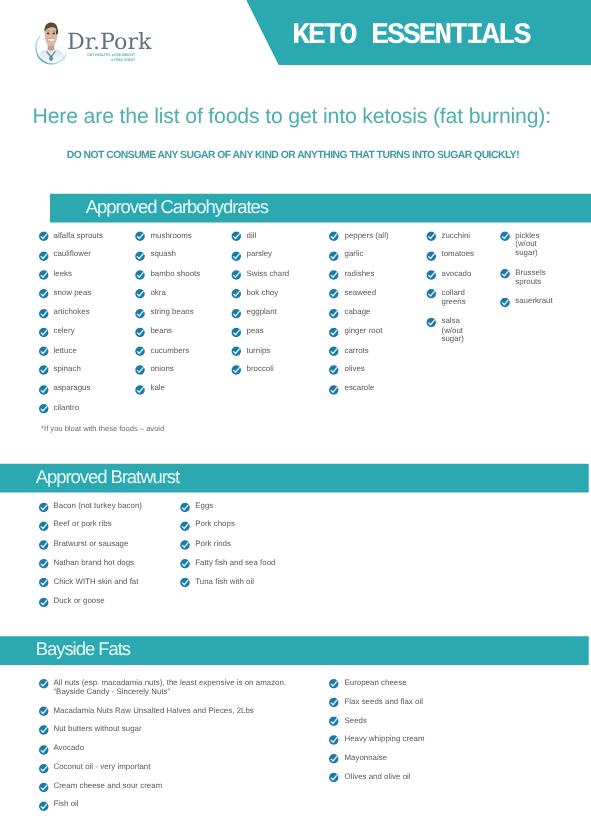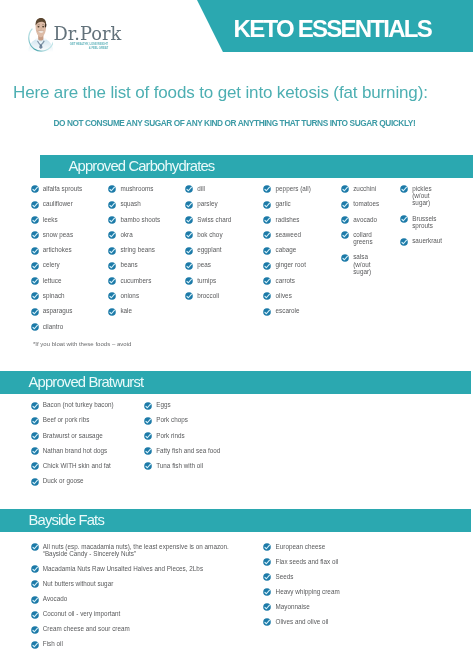--- a/index.html
+++ b/index.html
@@ -5,31 +5,31 @@
 <style>
   html,body{margin:0;padding:0;}
   body{width:473px;height:669px;background:#ffffff;font-family:"Liberation Sans",sans-serif;overflow:hidden;position:relative;}
 
   
   .header{position:absolute;left:0;top:0;width:473px;height:52px;}
   .banner{position:absolute;left:197px;top:0;width:276px;height:52px;
           background:#2ba8b0;clip-path:polygon(0 0,100% 0,100% 100%,9.4% 100%);}
   .banner-title{position:absolute;left:233.6px;top:17.2px;font-size:24px;font-weight:bold;
                 color:#ffffff;letter-spacing:-1.75px;line-height:1;white-space:nowrap;
-                font-family:Liberation Sans, sans-serif;text-align:center;}
+                font-family:Liberation Mono, monospace;text-align:center;}
 
   .logo{position:absolute;left:27px;top:14px;width:110px;height:40px;}
   .logo-mark{position:absolute;left:0;top:0;width:26px;height:38px;}
   .logo-name{position:absolute;left:26.5px;top:11.1px;font-family:"DejaVu Serif",serif;
              font-size:17.8px;color:#63727b;letter-spacing:0px;line-height:1;white-space:nowrap;}
   .logo-tag{position:absolute;left:41px;top:28.6px;font-size:2.85px;color:#63b4bc;
             letter-spacing:-0.12px;line-height:3.9px;text-align:right;width:40px;font-weight:bold;}
 
   
-  .headline{position:absolute;left:13px;top:84px;font-size:17px;color:#4dafb2;
+  .headline{position:absolute;left:26px;top:84px;font-size:17px;color:#4dafb2;
             letter-spacing:-0.14px;white-space:nowrap;line-height:1;
             font-family:"Liberation Sans",sans-serif;}
   .warning{position:absolute;left:53.4px;top:119.4px;font-size:8.3px;color:#3d9ba6;font-weight:bold;
            letter-spacing:-0.42px;white-space:nowrap;line-height:1;}
 
   
   .secbar{position:absolute;left:0;height:22.5px;width:471px;background:#2ba8b0;}
   .secbar span{position:absolute;left:28.6px;top:3.6px;font-size:14.8px;letter-spacing:-0.85px;
                line-height:1;color:#eafafa;white-space:nowrap;}
 

